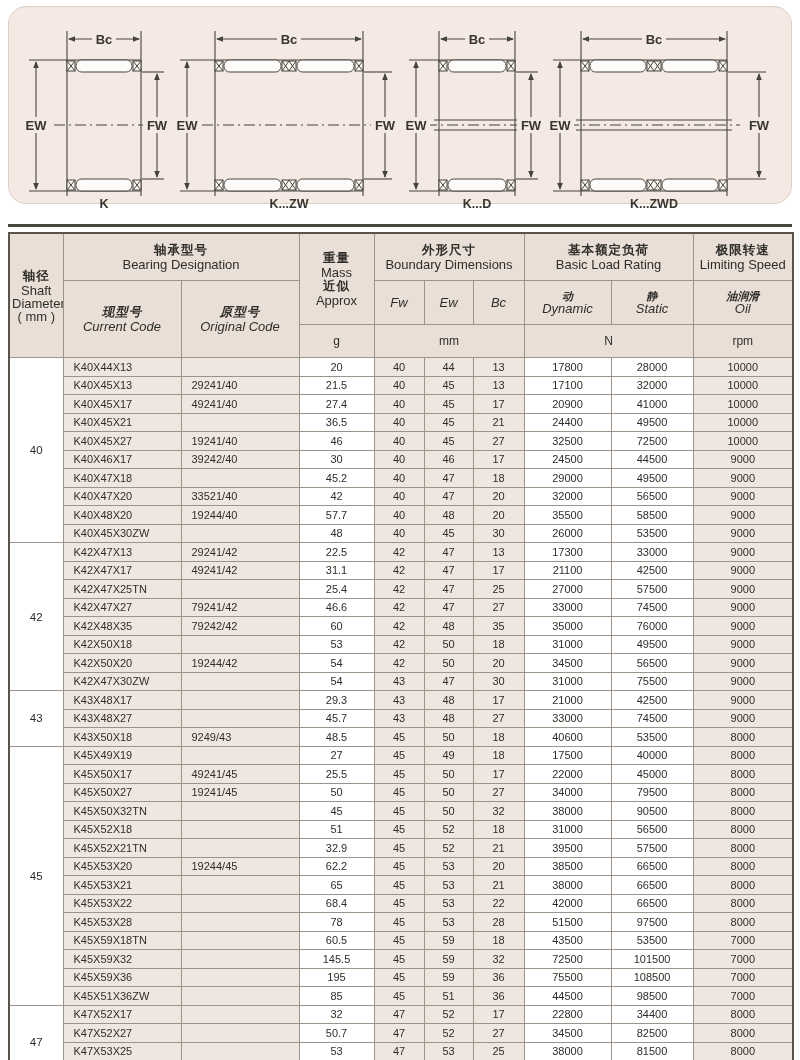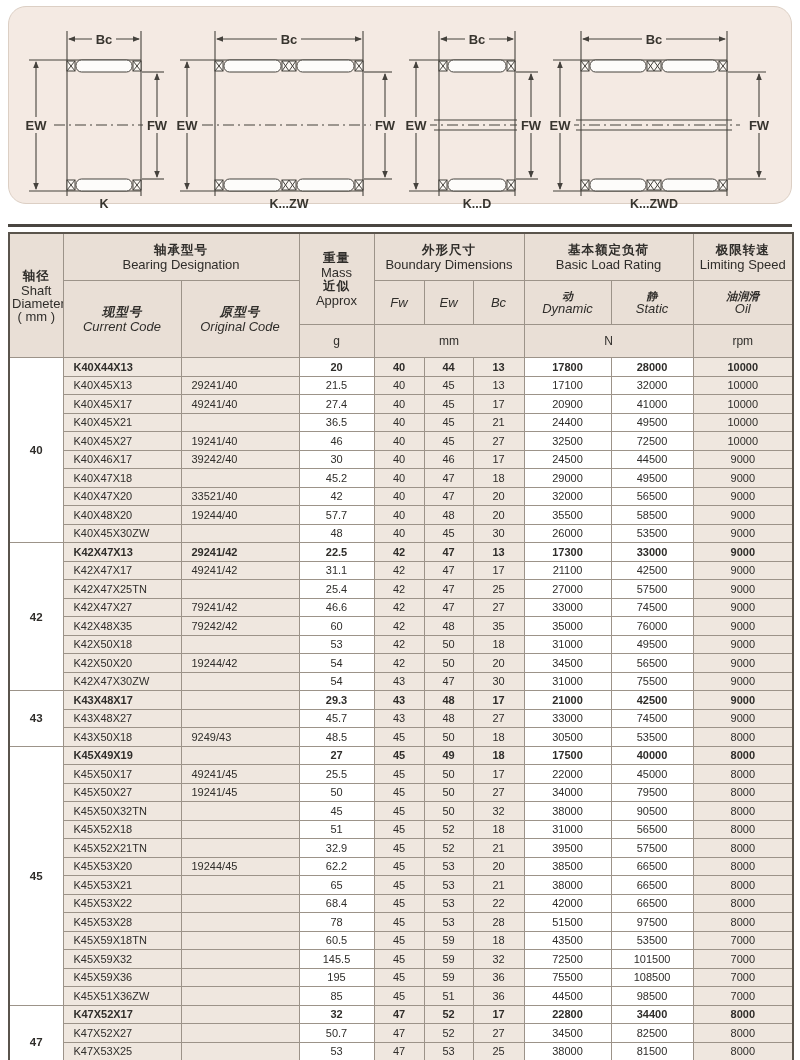--- a/index.html
+++ b/index.html
@@ -16,21 +16,21 @@
   .spec thead tr.hr3{height:21px;}
   .zh{font-size:12.5px;font-weight:bold;letter-spacing:1px;line-height:15px;}
   .zh2{font-size:11px;font-weight:bold;line-height:12px;}
   .en{font-size:13px;line-height:13px;}
   .unit{font-size:12px;}
   .spec tbody td{height:17.5px;font-size:11px;text-align:center;padding:0;background:#ffffff;}
   .spec td.c-cur,.spec td.c-orig{text-align:left;padding-left:10px;background:#efe7df;}
   .spec td.c-dim,.spec td.c-oil{background:#efe7df;}
   .spec td.c-mass,.spec td.c-load{background:#ffffff;}
   .spec td.c-diam{background:#ffffff;font-size:11.5px;}
-  .spec tr.sec-start td{border-top:1.5px solid #55504a;font-weight:bold;}
+  .spec tr.sec-start td{border-top:1.5px solid #55504a;}
 </style>
 </head>
 <body>
 
 <div class="panel" id="diagram-panel">
     <svg width="150" height="198" viewBox="0 0 150 198">
       <g stroke="#45423d" stroke-width="1.1" fill="none">
         <line x1="46" y1="16" x2="46" y2="181"></line>
         <line x1="120" y1="16" x2="120" y2="181"></line>
         <line x1="8" y1="45" x2="120" y2="45"></line>
@@ -521,21 +521,21 @@
         <td class="c-load">74500</td>
         <td class="c-oil">9000</td>
       </tr>
       <tr>
         <td class="c-cur">K43X50X18</td>
         <td class="c-orig">9249/43</td>
         <td class="c-mass">48.5</td>
         <td class="c-dim">45</td>
         <td class="c-dim">50</td>
         <td class="c-dim">18</td>
-        <td class="c-load">30500</td>
+        <td class="c-load">40600</td>
         <td class="c-load">53500</td>
         <td class="c-oil">8000</td>
       </tr>
       <tr class="sec-start">
         <td rowspan="14" class="c-diam">45</td>
         <td class="c-cur">K45X49X19</td>
         <td class="c-orig"></td>
         <td class="c-mass">27</td>
         <td class="c-dim">45</td>
         <td class="c-dim">49</td>

